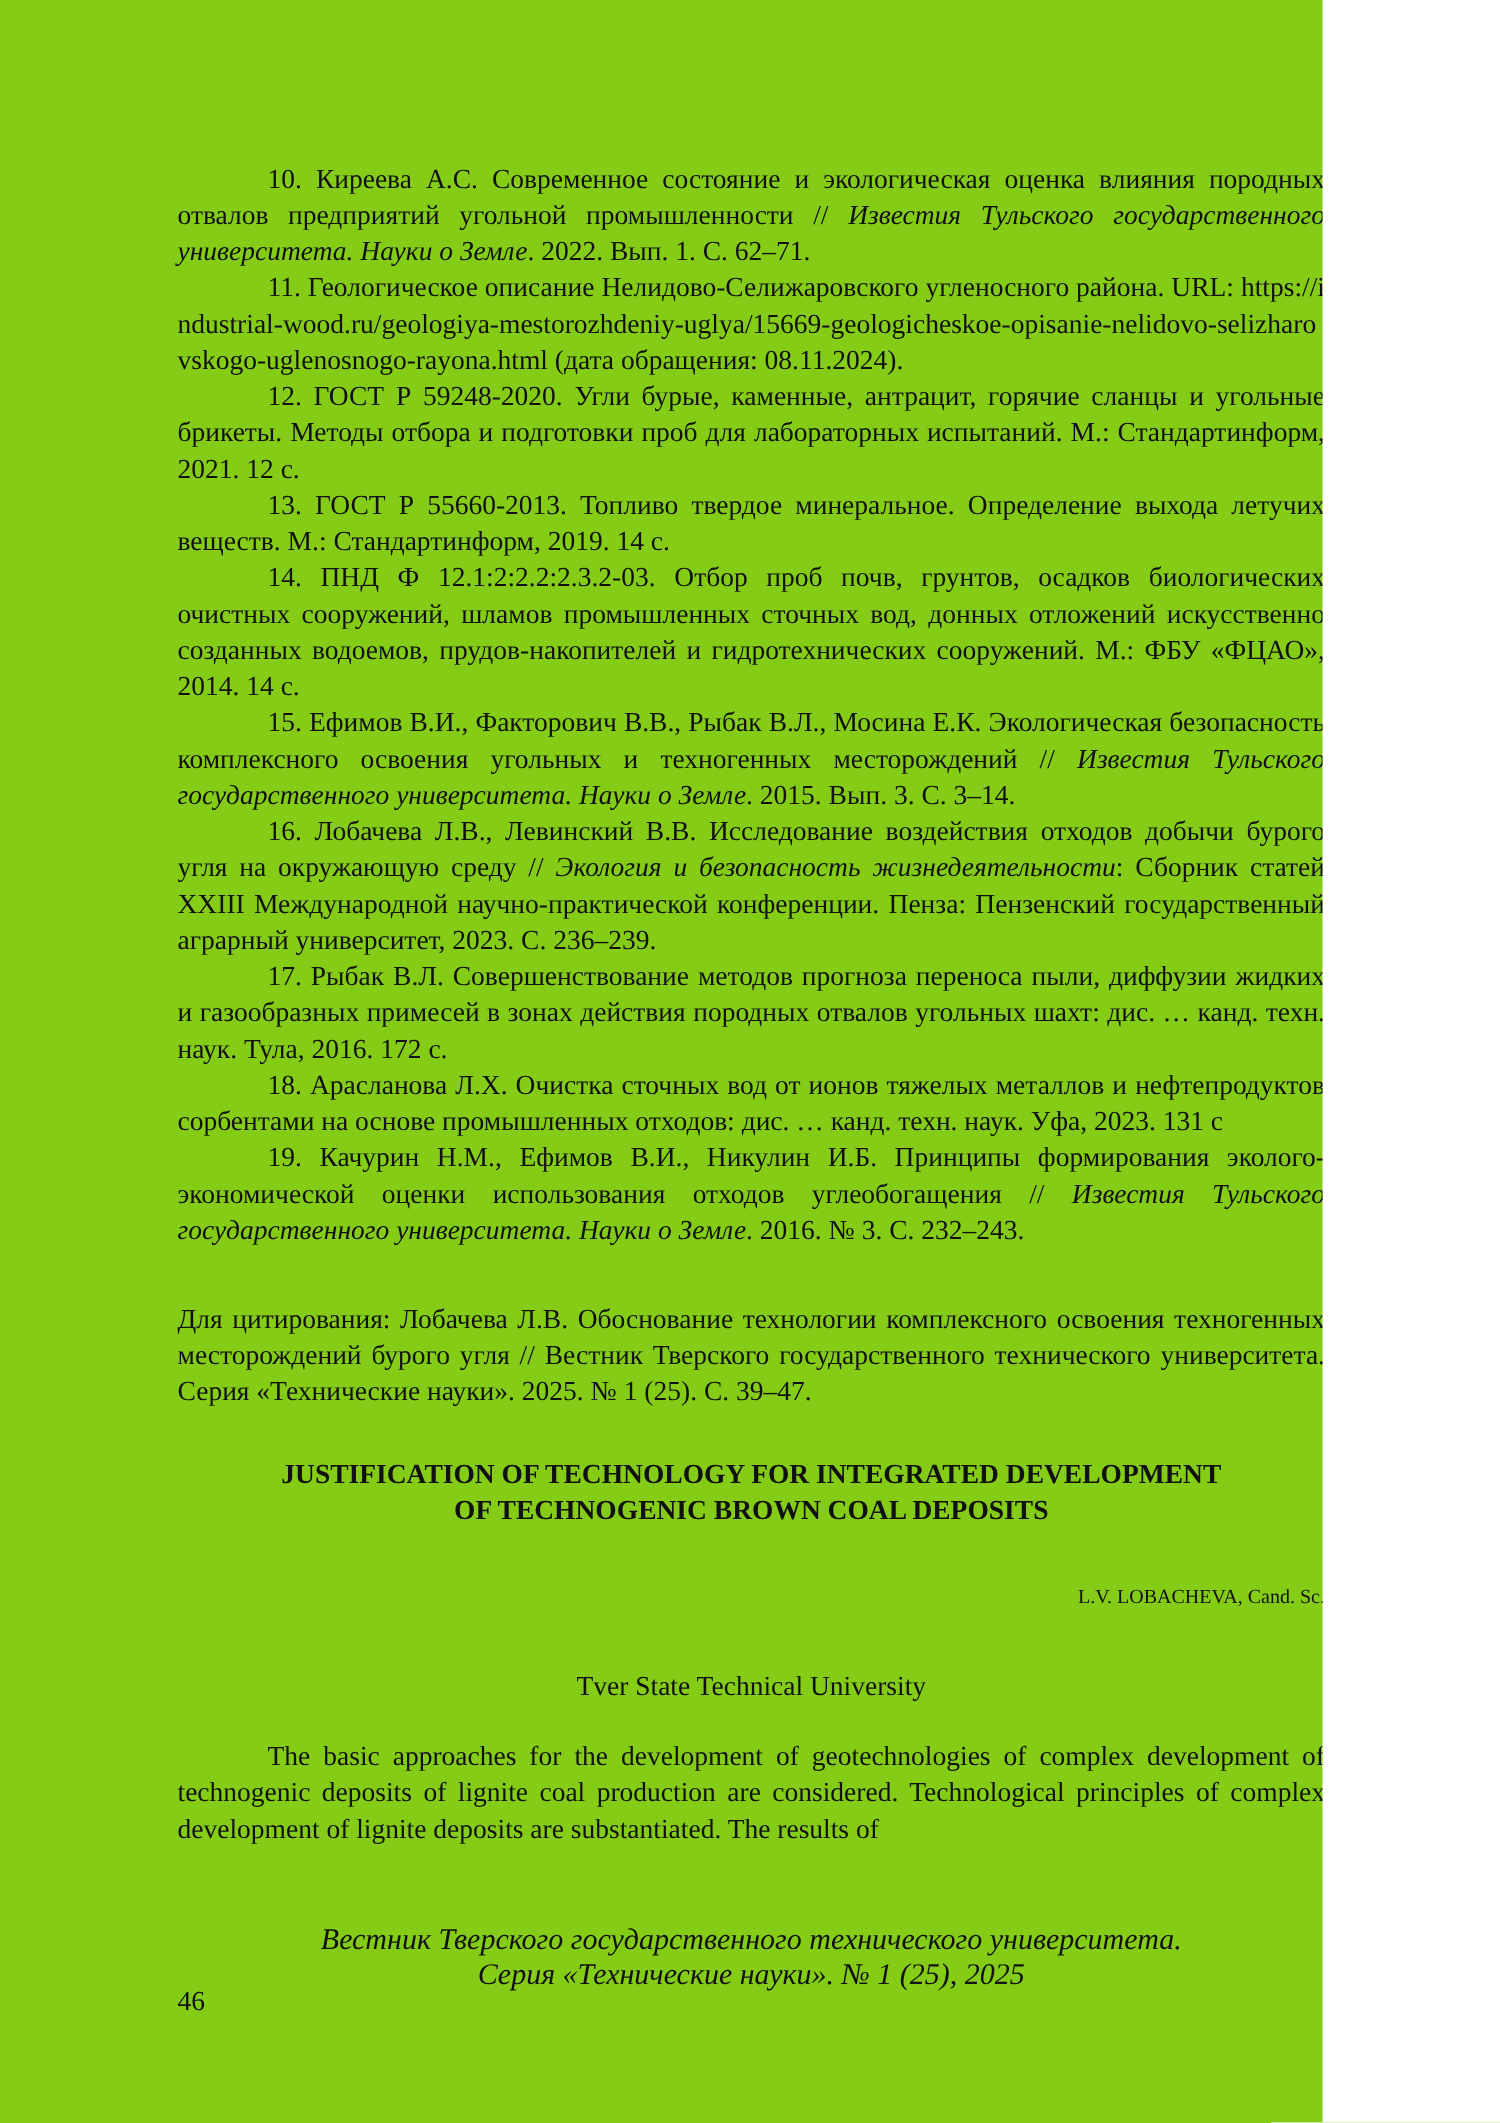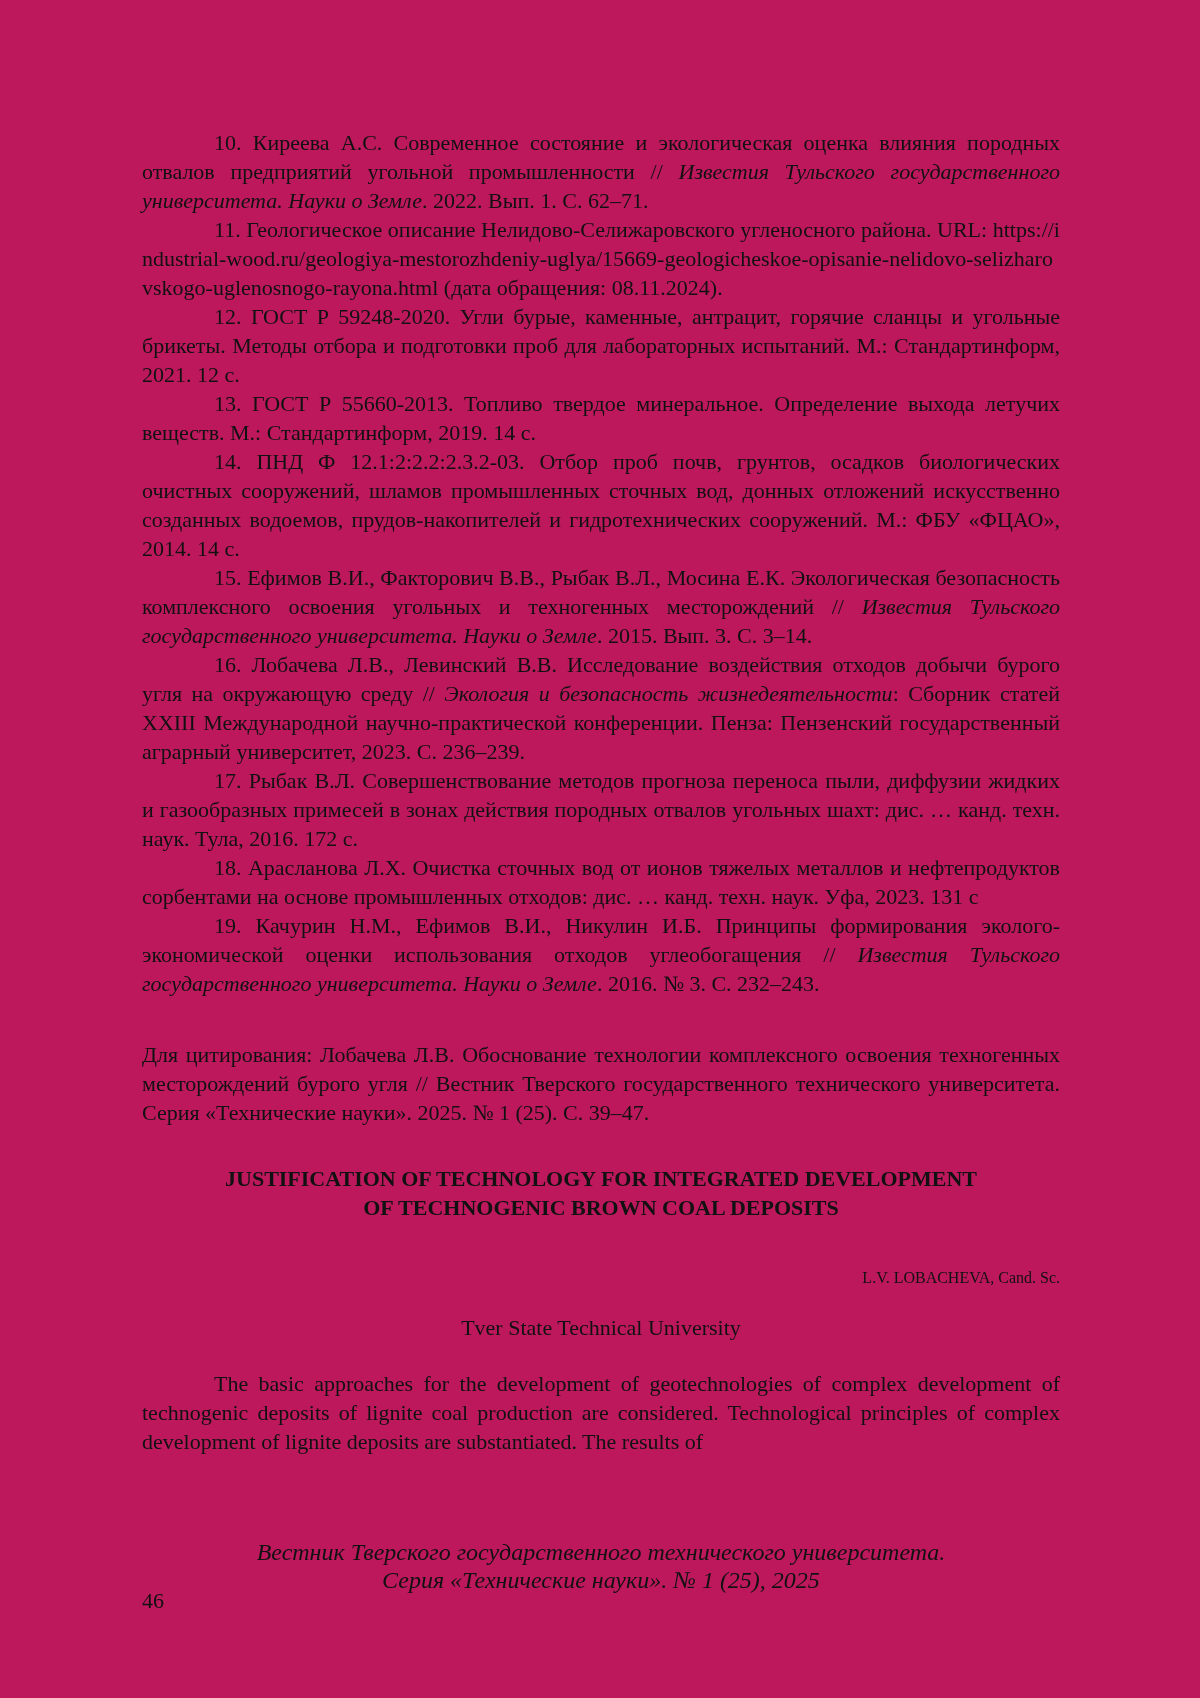--- a/index.html
+++ b/index.html
@@ -8,23 +8,23 @@
     background: #ffffff;
   }
   body {
     width: 1200px;
     height: 1698px;
     font-family: "Liberation Serif", "DejaVu Serif", serif;
     color: #111111;
   }
   .page {
     position: relative;
-    width: 1200px;
+    width: 1058px;
     height: 1698px;
-    background: #be185d;
+    background: #84cc16;
     overflow: hidden;
   }
   .content {
     position: absolute;
     left: 142px;
     top: 128px;
     width: 918px;
   }
   p { margin: 0; }
 
@@ -48,21 +48,21 @@
     font-weight: bold;
     text-align: center;
   }
   .author {
     margin-top: 41px;
     font-size: 16px;
     line-height: 29px;
     text-align: right;
   }
   .affiliation {
-    margin-top: 21px;
+    margin-top: 42px;
     font-size: 22px;
     line-height: 29px;
     text-align: center;
   }
   .abstract {
     margin-top: 27px;
     text-indent: 72px;
   }
 
   .journal-footer {

